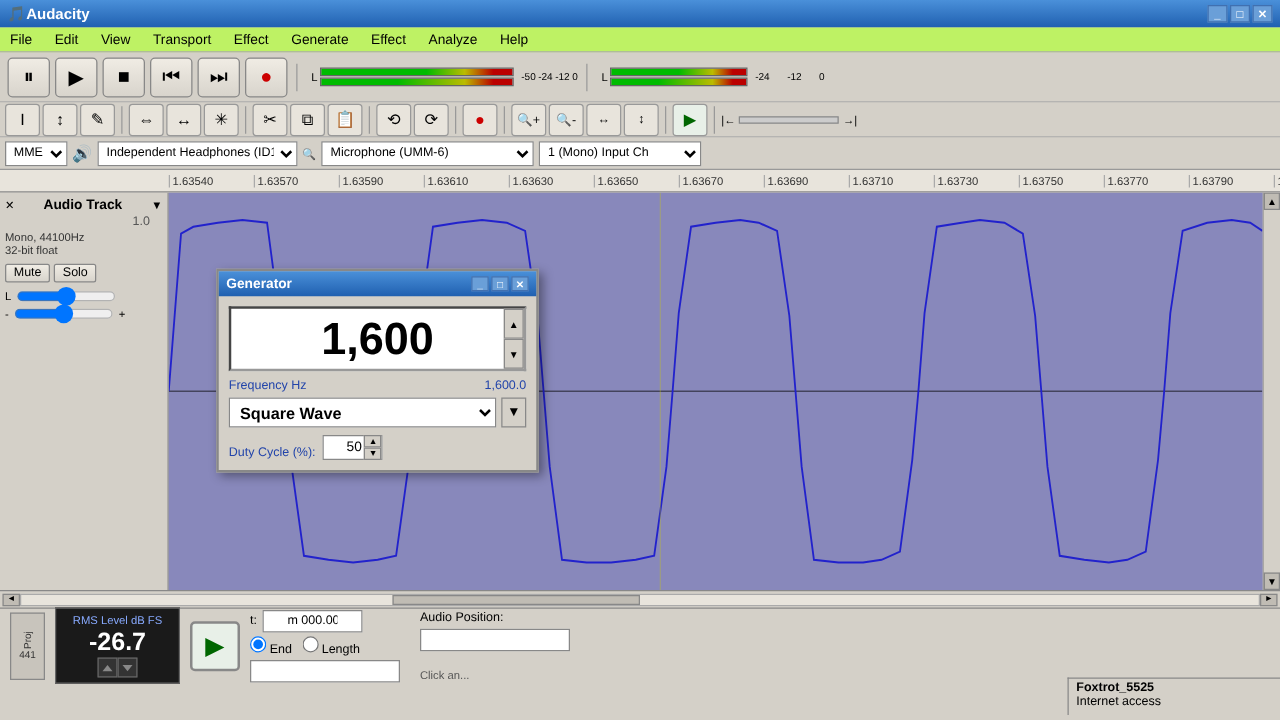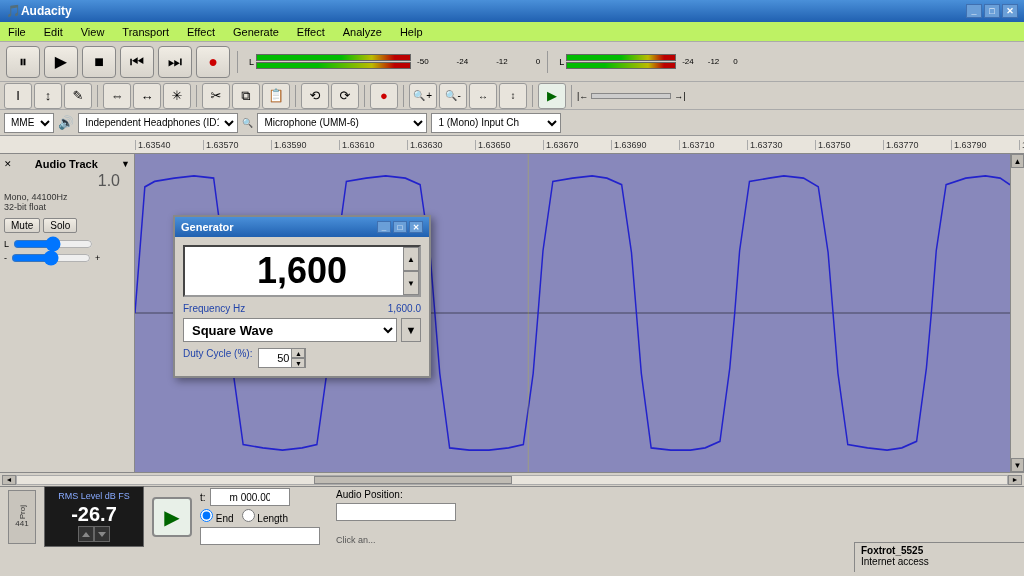--- a/index.html
+++ b/index.html
@@ -141,21 +141,21 @@
     #freq-label { display: flex; justify-content: space-between; font-size: 10px; color: #2244aa; margin-bottom: 4px; }
     #waveform-select-row { display: flex; gap: 4px; margin-bottom: 6px; align-items: center; }
     .waveform-select {
       flex: 1; height: 24px; font-size: 13px; font-weight: bold;
       background: white; border: 1px solid #888; padding: 0 4px;
     }
     .waveform-arrow {
       width: 20px; height: 24px; background: #d4d0c8; border: 1px solid #888;
       display: flex; align-items: center; justify-content: center; cursor: pointer;
     }
-    #duty-row { display: flex; align-items: flex-start; gap: 6px; }
+    #duty-row { display: flex; align-items: flex-end; gap: 6px; }
     #duty-label { font-size: 10px; color: #2244aa; }
     #duty-input-box {
       display: flex; align-items: center;
       background: white; border: 1px solid #888; height: 20px;
     }
     #duty-val { width: 32px; text-align: right; font-size: 11px; padding: 0 2px; }
     .duty-spin { display: flex; flex-direction: column; }
     .duty-spin-btn {
       height: 10px; width: 14px; background: #d4d0c8; border: 1px solid #888;
       font-size: 7px; display: flex; align-items: center; justify-content: center; cursor: pointer;
@@ -223,21 +223,21 @@
   <div class="trans-btn">⏭</div>
   <div class="trans-btn record-tb">●</div>
   <div class="tb-sep"></div>
 
   <div class="meter-section">
     <span style="font-size:9px">L</span>
     <div style="display:flex;flex-direction:column;gap:1px">
       <div class="meter-bar" style="width:155px;height:7px;background:linear-gradient(to right,#00bb00 0%,#00bb00 55%,#bbbb00 75%,#bb0000 90%)"></div>
       <div class="meter-bar" style="width:155px;height:7px;background:linear-gradient(to right,#00bb00 0%,#00bb00 40%,#bbbb00 75%,#bb0000 90%)"></div>
     </div>
-    <div style="display:flex;gap:28px;font-size:8px;margin-left:4px">
+    <div style="display:flex;gap:2px;font-size:8px;margin-left:4px">
       <span>-50</span>
         <span>-24</span>
         <span>-12</span>
         <span>0</span>
     </div>
   </div>
   <div class="tb-sep"></div>
   <div class="meter-section">
     <span style="font-size:9px">L</span>
     <div style="display:flex;flex-direction:column;gap:1px">
@@ -322,21 +322,21 @@
 
 <div id="main-content">
 
   <div id="track-panel">
     <div style="display:flex;justify-content:space-between;align-items:center">
       <span style="font-size:9px;cursor:pointer">✕</span>
       <span style="font-weight:bold;font-size:11px">Audio Track</span>
       <span style="font-size:9px;cursor:pointer">▼</span>
     </div>
     <div style="margin-top:2px;text-align:center">
-      <div style="font-size:16px;color:#555;text-align:right;padding-right:10px">1.0</div>
+      <div style="font-size:10px;color:#555;text-align:right;padding-right:10px">1.0</div>
     </div>
     <div style="font-size:9px;color:#333;margin-top:2px">Mono, 44100Hz</div>
     <div style="font-size:9px;color:#333">32-bit float</div>
     <div class="track-btns">
       <div class="track-btn">Mute</div>
       <div class="track-btn">Solo</div>
     </div>
     <div style="margin-top:6px;display:flex;align-items:center;gap:4px">
       <span style="font-size:9px">L</span>
       <input type="range" style="width: 80px; height: 10px;" value="50" min="0" max="100">

